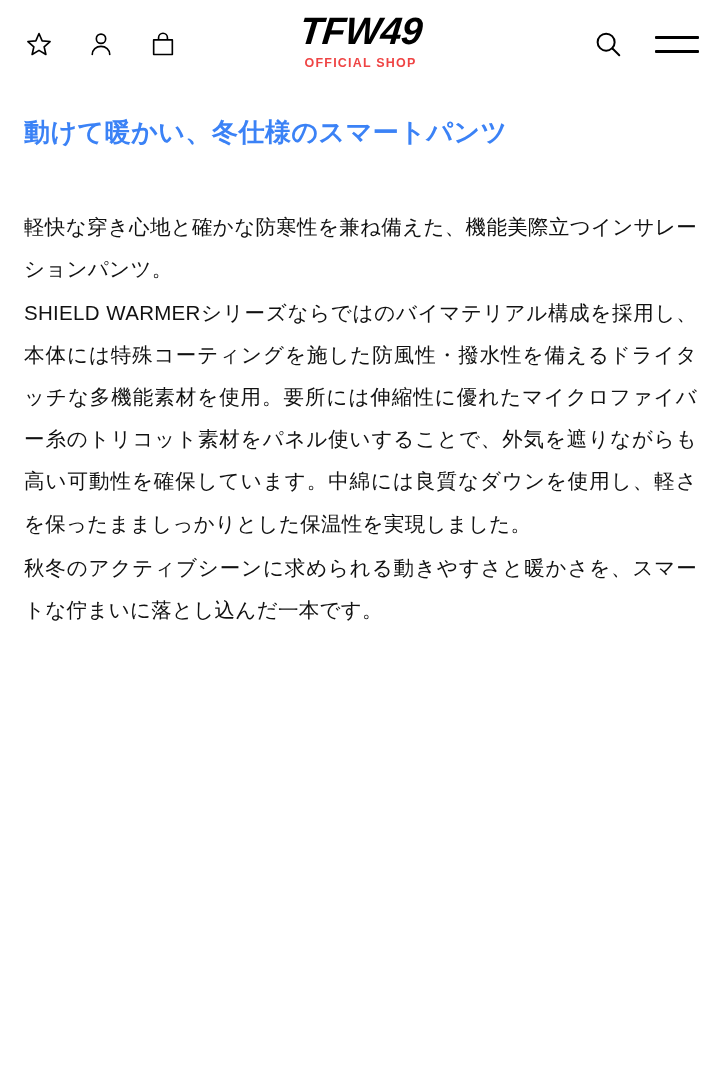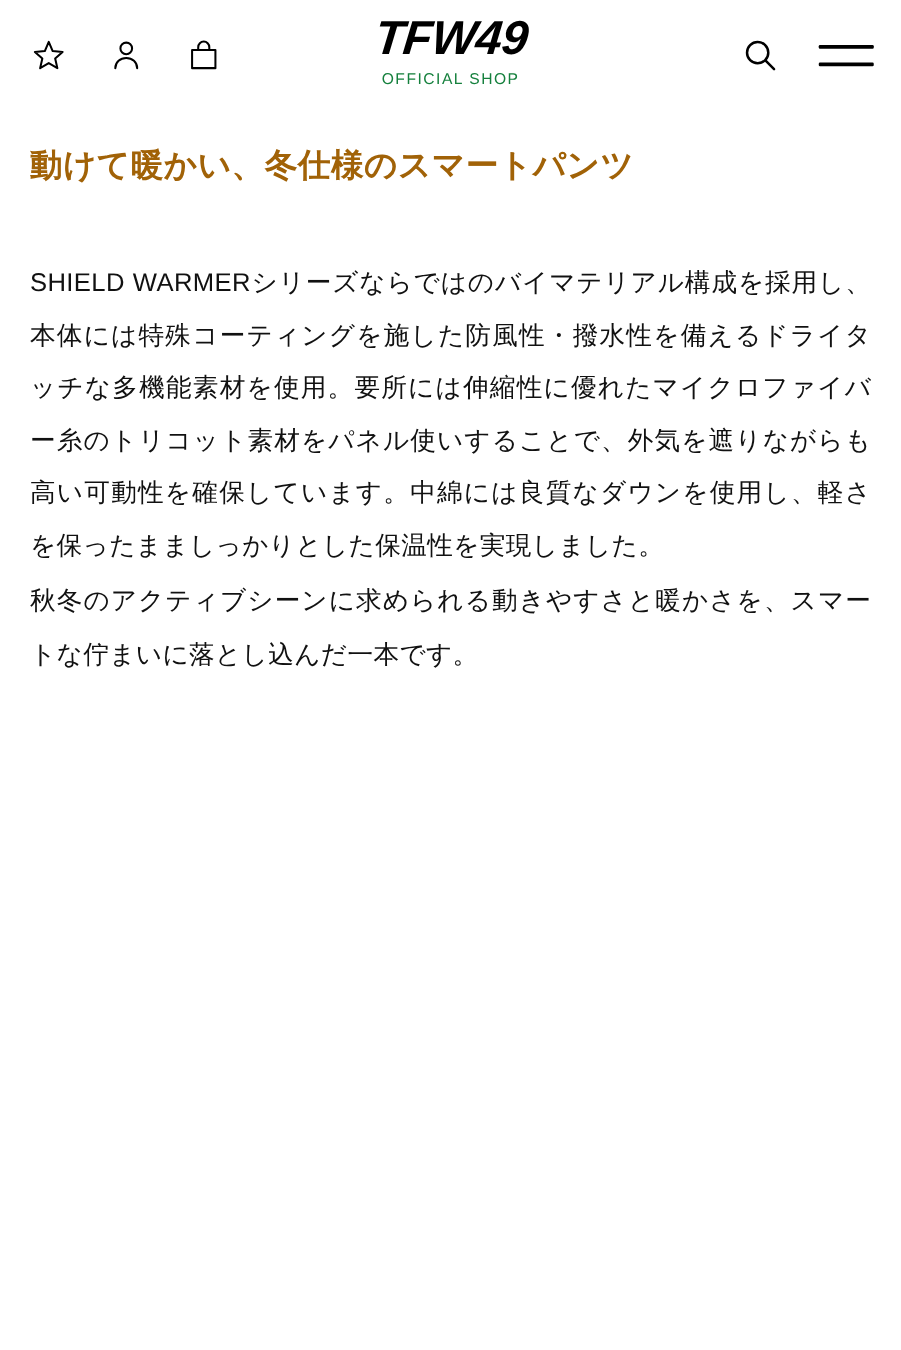--- a/index.html
+++ b/index.html
@@ -59,22 +59,22 @@
     letter-spacing: -0.5px;
     color: #000;
     font-style: italic;
     transform: skewX(-6deg);
     display: inline-block;
   }
   .brand-sub {
     margin-top: 7px;
     font-size: 12.5px;
     letter-spacing: 1.2px;
-    color: #15803d;
-    font-weight: 400;
+    color: #ef4444;
+    font-weight: 700;
   }
 
   .header-right {
     margin-left: auto;
     display: flex;
     align-items: center;
     gap: 30px;
   }
   .burger {
     width: 44px;
@@ -97,21 +97,21 @@
   .content {
     padding: 0 24px 40px 24px;
     box-sizing: border-box;
   }
   .article-title {
     font-size: 26px;
     font-weight: 700;
     letter-spacing: 0.5px;
     margin: 26px 0 0 0;
     line-height: 1.4;
-    color: #a16207;
+    color: #3b82f6;
   }
   .body-copy {
     margin-top: 56px;
   }
   .body-copy p {
     font-size: 20.5px;
     line-height: 2.05;
     margin: 0 0 2px 0;
     letter-spacing: 0.3px;
     color: #111;
@@ -164,18 +164,19 @@
         <span></span>
         <span></span>
       </div>
     </div>
   </div>
 
   <div class="content">
     <h1 class="article-title">動けて暖かい、冬仕様のスマートパンツ</h1>
 
     <div class="body-copy">
+      <p>軽快な穿き心地と確かな防寒性を兼ね備えた、機能美際立つインサレーションパンツ。</p>
       <p>SHIELD WARMERシリーズならではのバイマテリアル構成を採用し、本体には特殊コーティングを施した防風性・撥水性を備えるドライタッチな多機能素材を使用。要所には伸縮性に優れたマイクロファイバー糸のトリコット素材をパネル使いすることで、外気を遮りながらも高い可動性を確保しています。中綿には良質なダウンを使用し、軽さを保ったまましっかりとした保温性を実現しました。</p>
       <p>秋冬のアクティブシーンに求められる動きやすさと暖かさを、スマートな佇まいに落とし込んだ一本です。</p>
     </div>
   </div>
 
 </div>
 
 </body></html>

